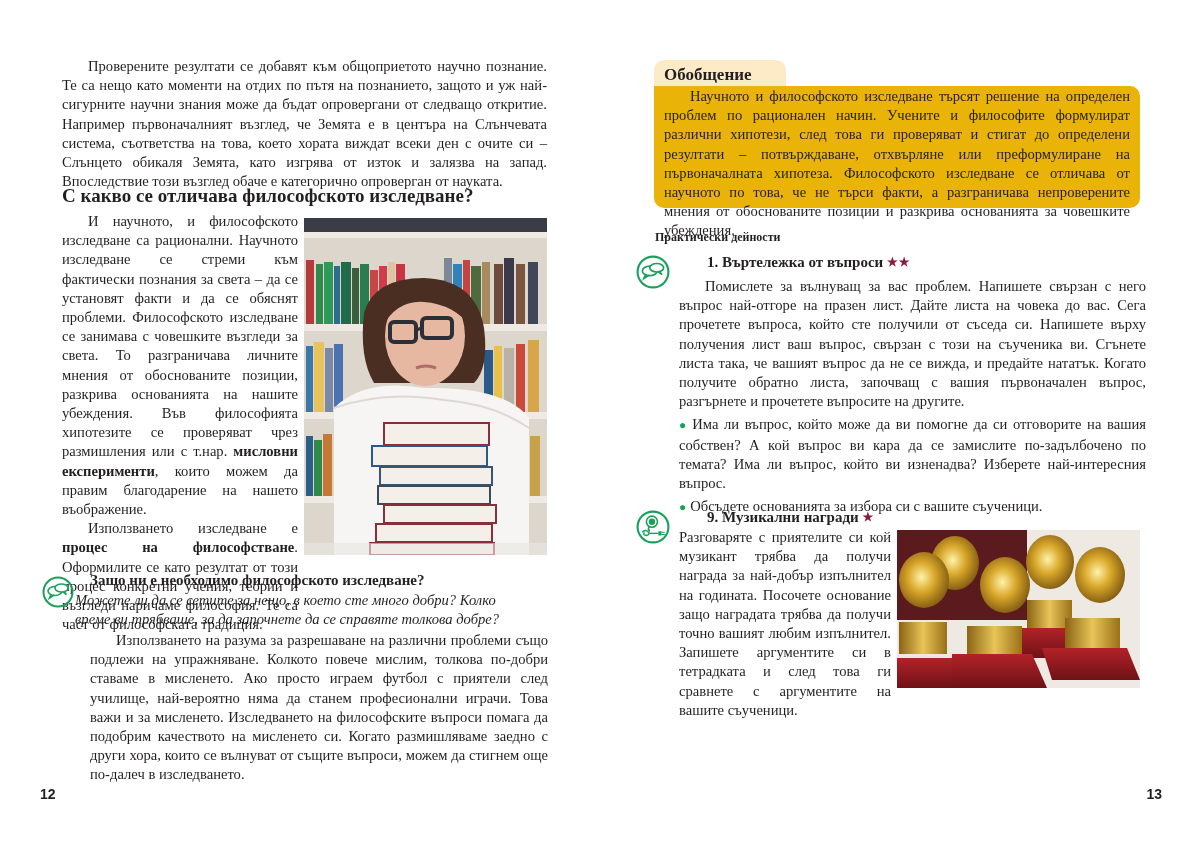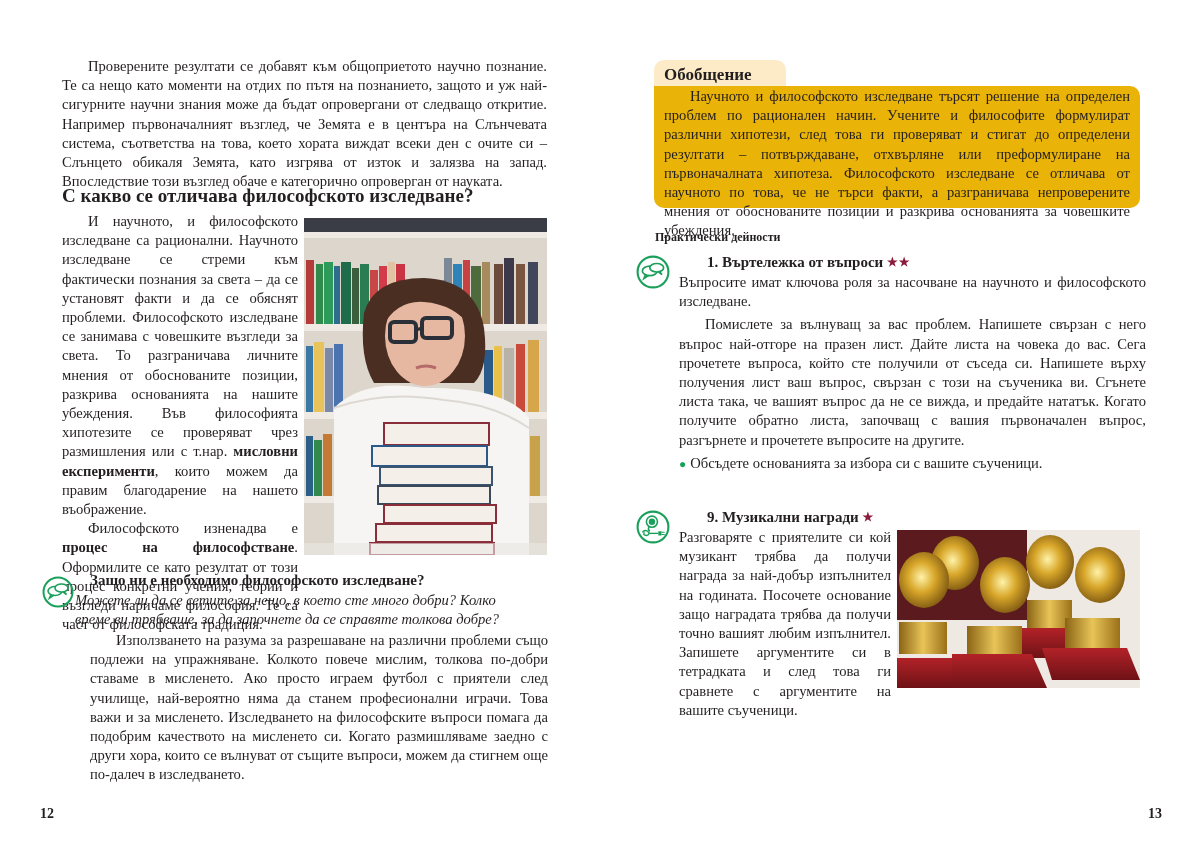--- a/index.html
+++ b/index.html
@@ -25,21 +25,21 @@
   .photo-student {
     position: absolute; left: 304px; top: 218px; width: 243px; height: 337px;
     overflow: hidden; background: #e9e4dc;
   }
   .q-block { position: absolute; left: 40px; top: 570px; width: 510px; }
   .q-icon { position: absolute; left: 2px; top: 6px; width: 32px; height: 32px; }
   .q-title { position: absolute; left: 50px; top: 0; font-size: 15px; font-weight: bold; line-height: 20px; }
   .q-italic { position: absolute; left: 35px; top: 21px; width: 458px; font-size: 14.6px; line-height: 19.4px; font-style: italic; }
   .q-body { position: absolute; left: 50px; top: 61px; width: 458px; }
 
-  .page-num { position: absolute; top: 806px; font-family: Liberation Serif, serif; font-weight: bold; font-size: 14px; }
+  .page-num { position: absolute; top: 786px; font-family: Liberation Sans, sans-serif; font-weight: bold; font-size: 14px; }
   .pn-left { left: 40px; }
   .pn-right { right: 38px; }
 
   
   .summary { position: absolute; left: 54px; top: 60px; width: 486px; }
   .summary-tab {
     position: absolute; left: 0; top: 0; width: 132px; height: 34px;
     background: #fdebc8; border-radius: 10px 10px 0 0; text-decoration: underline;
   }
   .summary-tab span { position: absolute; left: 10px; top: 5px; font-size: 17px; font-weight: bold; }
@@ -71,21 +71,21 @@
 <body>
 
 <div class="page page-left">
 
   <p class="txt indent intro">Проверените резултати се добавят към общоприетото научно познание. Те са нещо като моменти на отдих по пътя на познанието, защото и уж най-сигурните научни знания може да бъдат опровергани от следващо откритие. Например първоначалният възглед, че Земята е в центъра на Слънчевата система, съответства на това, което хората виждат всеки ден с очите си – Слънцето обикаля Земята, като изгрява от изток и залязва на запад. Впоследствие този възглед обаче е категорично опроверган от науката.</p>
 
   <h2 class="h2 h2-left">С какво се отличава философското изследване?</h2>
 
   <div class="two-col-text">
     <p class="txt indent"><span>И научното, и философското изследване са рационални. Научното изследване се стреми към фактически познания за света – да се установят факти и да се обяснят проблеми. Философското изследване се занимава с човешките възгледи за света. То разграничава личните мнения от обоснованите позиции, разкрива основанията на нашите убеждения. Във философията хипотезите се проверяват чрез размишления или с т.нар. </span><b>мисловни експерименти</b><span>, които можем да правим благодарение на нашето въображение.</span></p>
-    <p class="txt indent"><span>Философското изненадва е </span><b>процес на философстване</b><span>. Оформилите се като резултат от този процес конкретни учения, теории и възгледи наричаме философия. Те са част от философската традиция.</span></p>
+    <p class="txt indent"><span>Използването изследване е </span><b>процес на философстване</b><span>. Оформилите се като резултат от този процес конкретни учения, теории и възгледи наричаме философия. Те са част от философската традиция.</span></p>
   </div>
 
   <div class="photo-student" title="Student in glasses leaning on a stack of books in front of library shelves">
     <svg width="243" height="337" viewBox="0 0 243 337">
 
       <rect x="0" y="0" width="243" height="337" fill="#ddd6cc"></rect>
       <rect x="0" y="0" width="243" height="14" fill="#3a3d45"></rect>
       <rect x="0" y="14" width="243" height="6" fill="#efeae4"></rect>
       <g>
         <rect x="2" y="42" width="8" height="64" fill="#b43b3a"></rect>
@@ -194,22 +194,22 @@
         <path d="M9 18.5 L7.5 22 L12 19" fill="none" stroke="#1aa05a" stroke-width="1.6"></path>
         <ellipse cx="19.5" cy="12" rx="6.5" ry="4" fill="#fff" stroke="#1aa05a" stroke-width="1.6"></ellipse>
         <path d="M22 15.5 L24.5 18.5 L21 15.8" fill="none" stroke="#1aa05a" stroke-width="1.6"></path>
       </svg>
     </span>
     <div class="act-title">
       <span>1. Въртележка от въпроси</span>
       <span class="star">★★</span>
     </div>
     <div class="act-body">
-      <p class="txt">Въпросите имат ключова роля за насочване на научното и философското изследване.</p>
       <p class="txt indent para-gap">Помислете за вълнуващ за вас проблем. Напишете свързан с него въпрос най-отгоре на празен лист. Дайте листа на човека до вас. Сега прочетете въпроса, който сте получили от съседа си. Напишете върху получения лист ваш въпрос, свързан с този на съученика ви. Сгънете листа така, че вашият въпрос да не се вижда, и предайте нататък. Когато получите обратно листа, започващ с вашия първоначален въпрос, разгърнете и прочетете въпросите на другите.</p>
+      <p class="txt para-gap"><span class="bullet">●</span><span>Има ли въпрос, който може да ви помогне да си отговорите на вашия собствен? А кой въпрос ви кара да се замислите по-задълбочено по темата? Има ли въпрос, който ви изненадва? Изберете най-интересния въпрос.</span></p>
       <p class="txt para-gap"><span class="bullet">●</span><span>Обсъдете основанията за избора си с вашите съученици.</span></p>
     </div>
   </div>
 
   <div class="activity act2">
     <span class="act-icon">
       <svg width="34" height="34" viewBox="0 0 32 32">
         <circle cx="16" cy="16" r="14.5" fill="none" stroke="#1aa05a" stroke-width="2"></circle>
         <circle cx="15" cy="11" r="5.2" fill="none" stroke="#1aa05a" stroke-width="1.5"></circle>
         <circle cx="15" cy="11" r="3" fill="#1aa05a"></circle>

